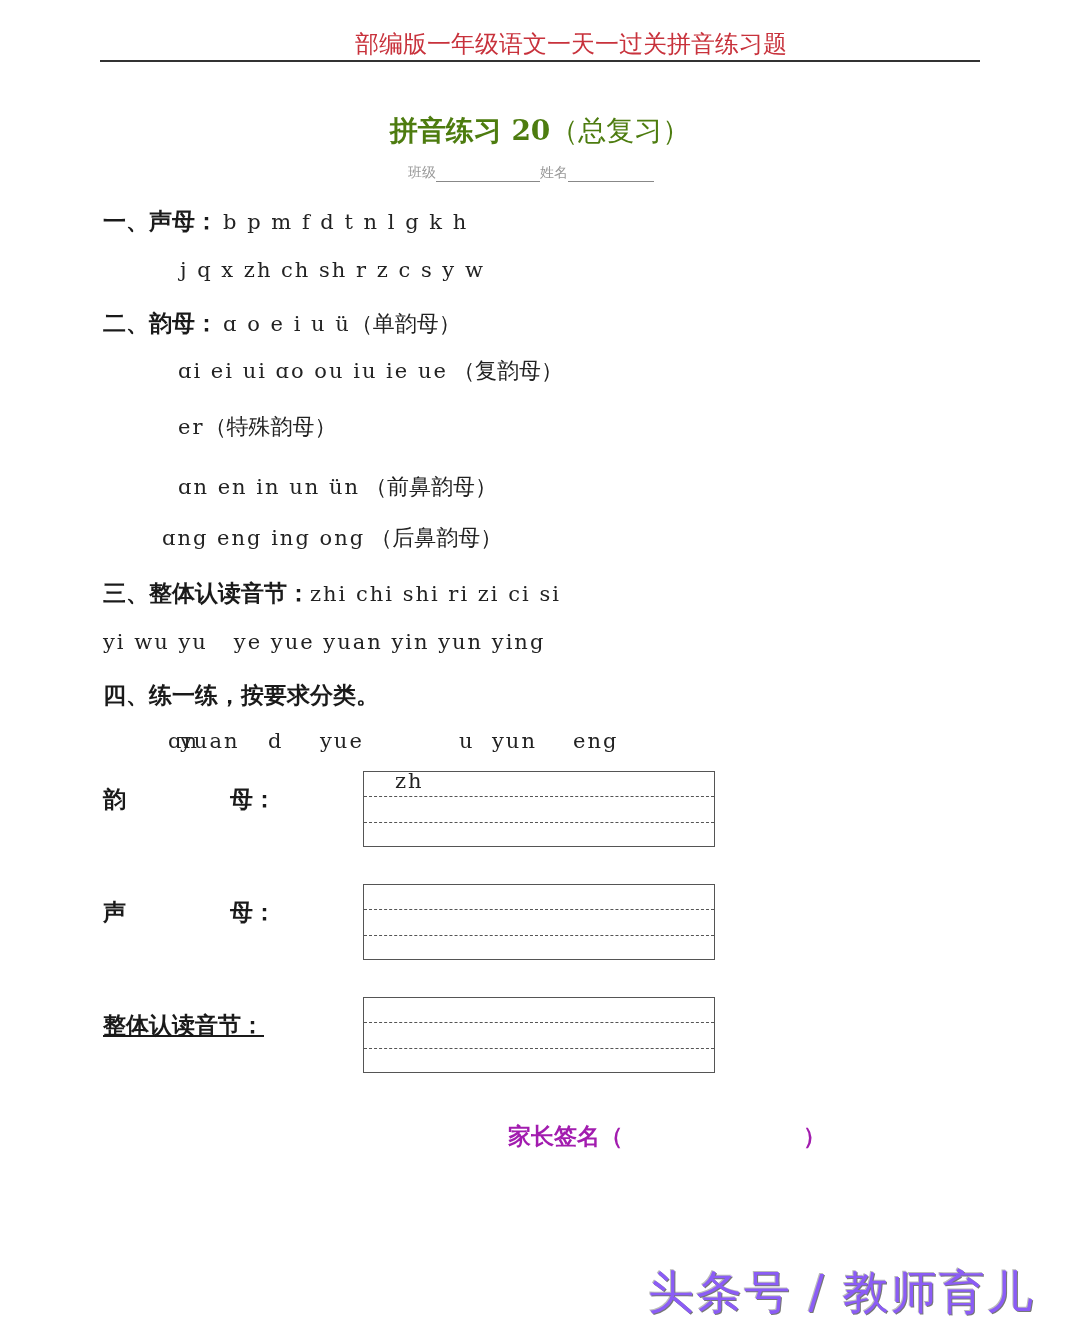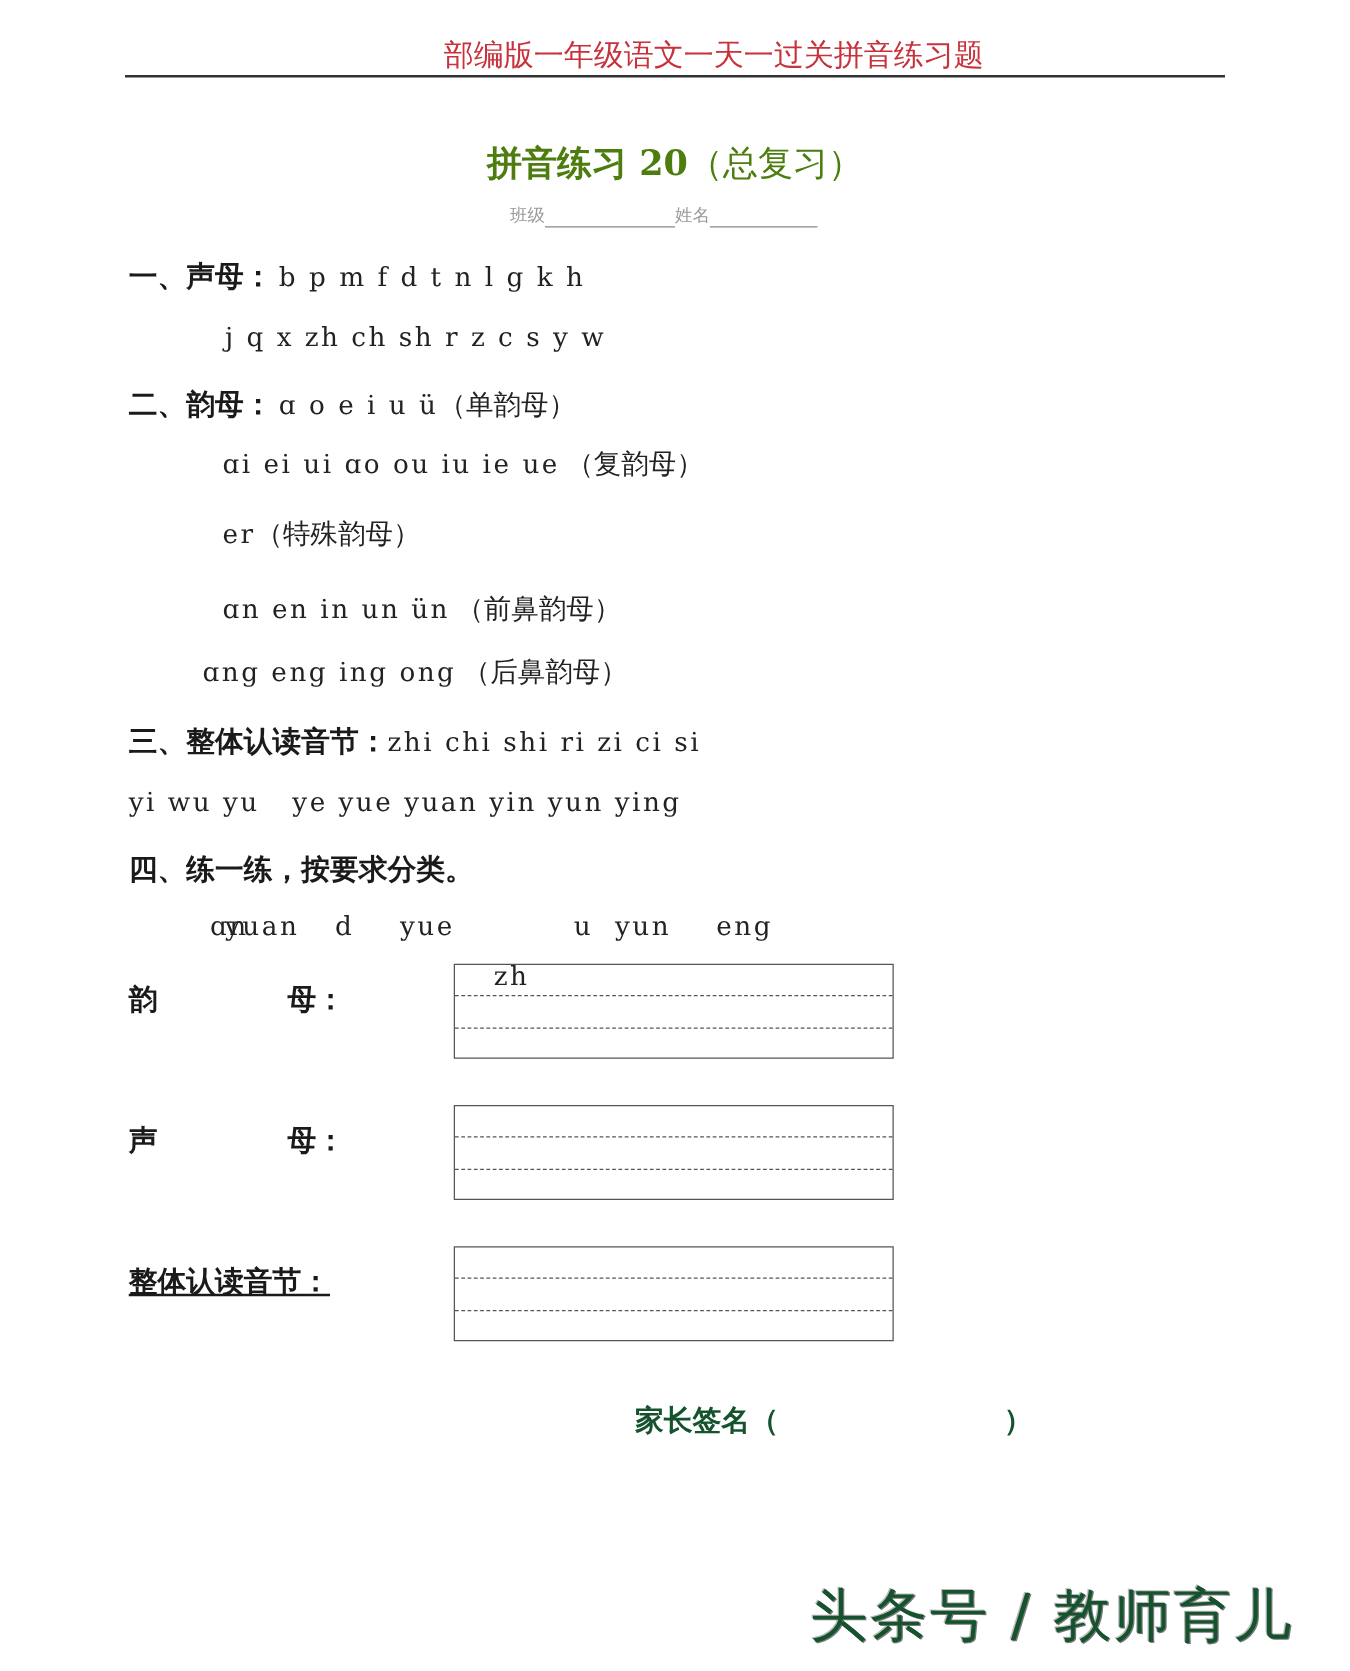--- a/index.html
+++ b/index.html
@@ -28,24 +28,24 @@
   .row-label { font-weight: bold; font-size: 23px; color: #1a1a1a; }
   .box {
     position: absolute; left: 363px; width: 352px; height: 76px;
     border: 1.5px solid #555; box-sizing: border-box;
   }
   .box .dash {
     position: absolute; left: 0; right: 0; border-top: 1px dashed #555;
   }
   .box .d1 { top: 24px; }
   .box .d2 { top: 50px; }
-  .sign { left: 508px; top: 1121px; font-size: 23px; font-weight: bold; color: #14532d; }
+  .sign { left: 508px; top: 1121px; font-size: 23px; font-weight: bold; color: #a21caf; }
   .sign .close { margin-left: 180px; }
   .watermark {
-    left: 648px; top: 1262px; font-size: 46px; color: #14532d;
+    left: 648px; top: 1262px; font-size: 46px; color: #8b5cf6;
     font-family: "DejaVu Sans", "Liberation Sans", sans-serif;
     text-shadow: 1px 1px 0 #777, -1px -1px 0 #bbb;
     letter-spacing: 2px;
   }
 </style>
 </head>
 <body>
 
 <div class="abs header-title">部编版一年级语文一天一过关拼音练习题</div>
 <div class="abs header-rule"></div>

